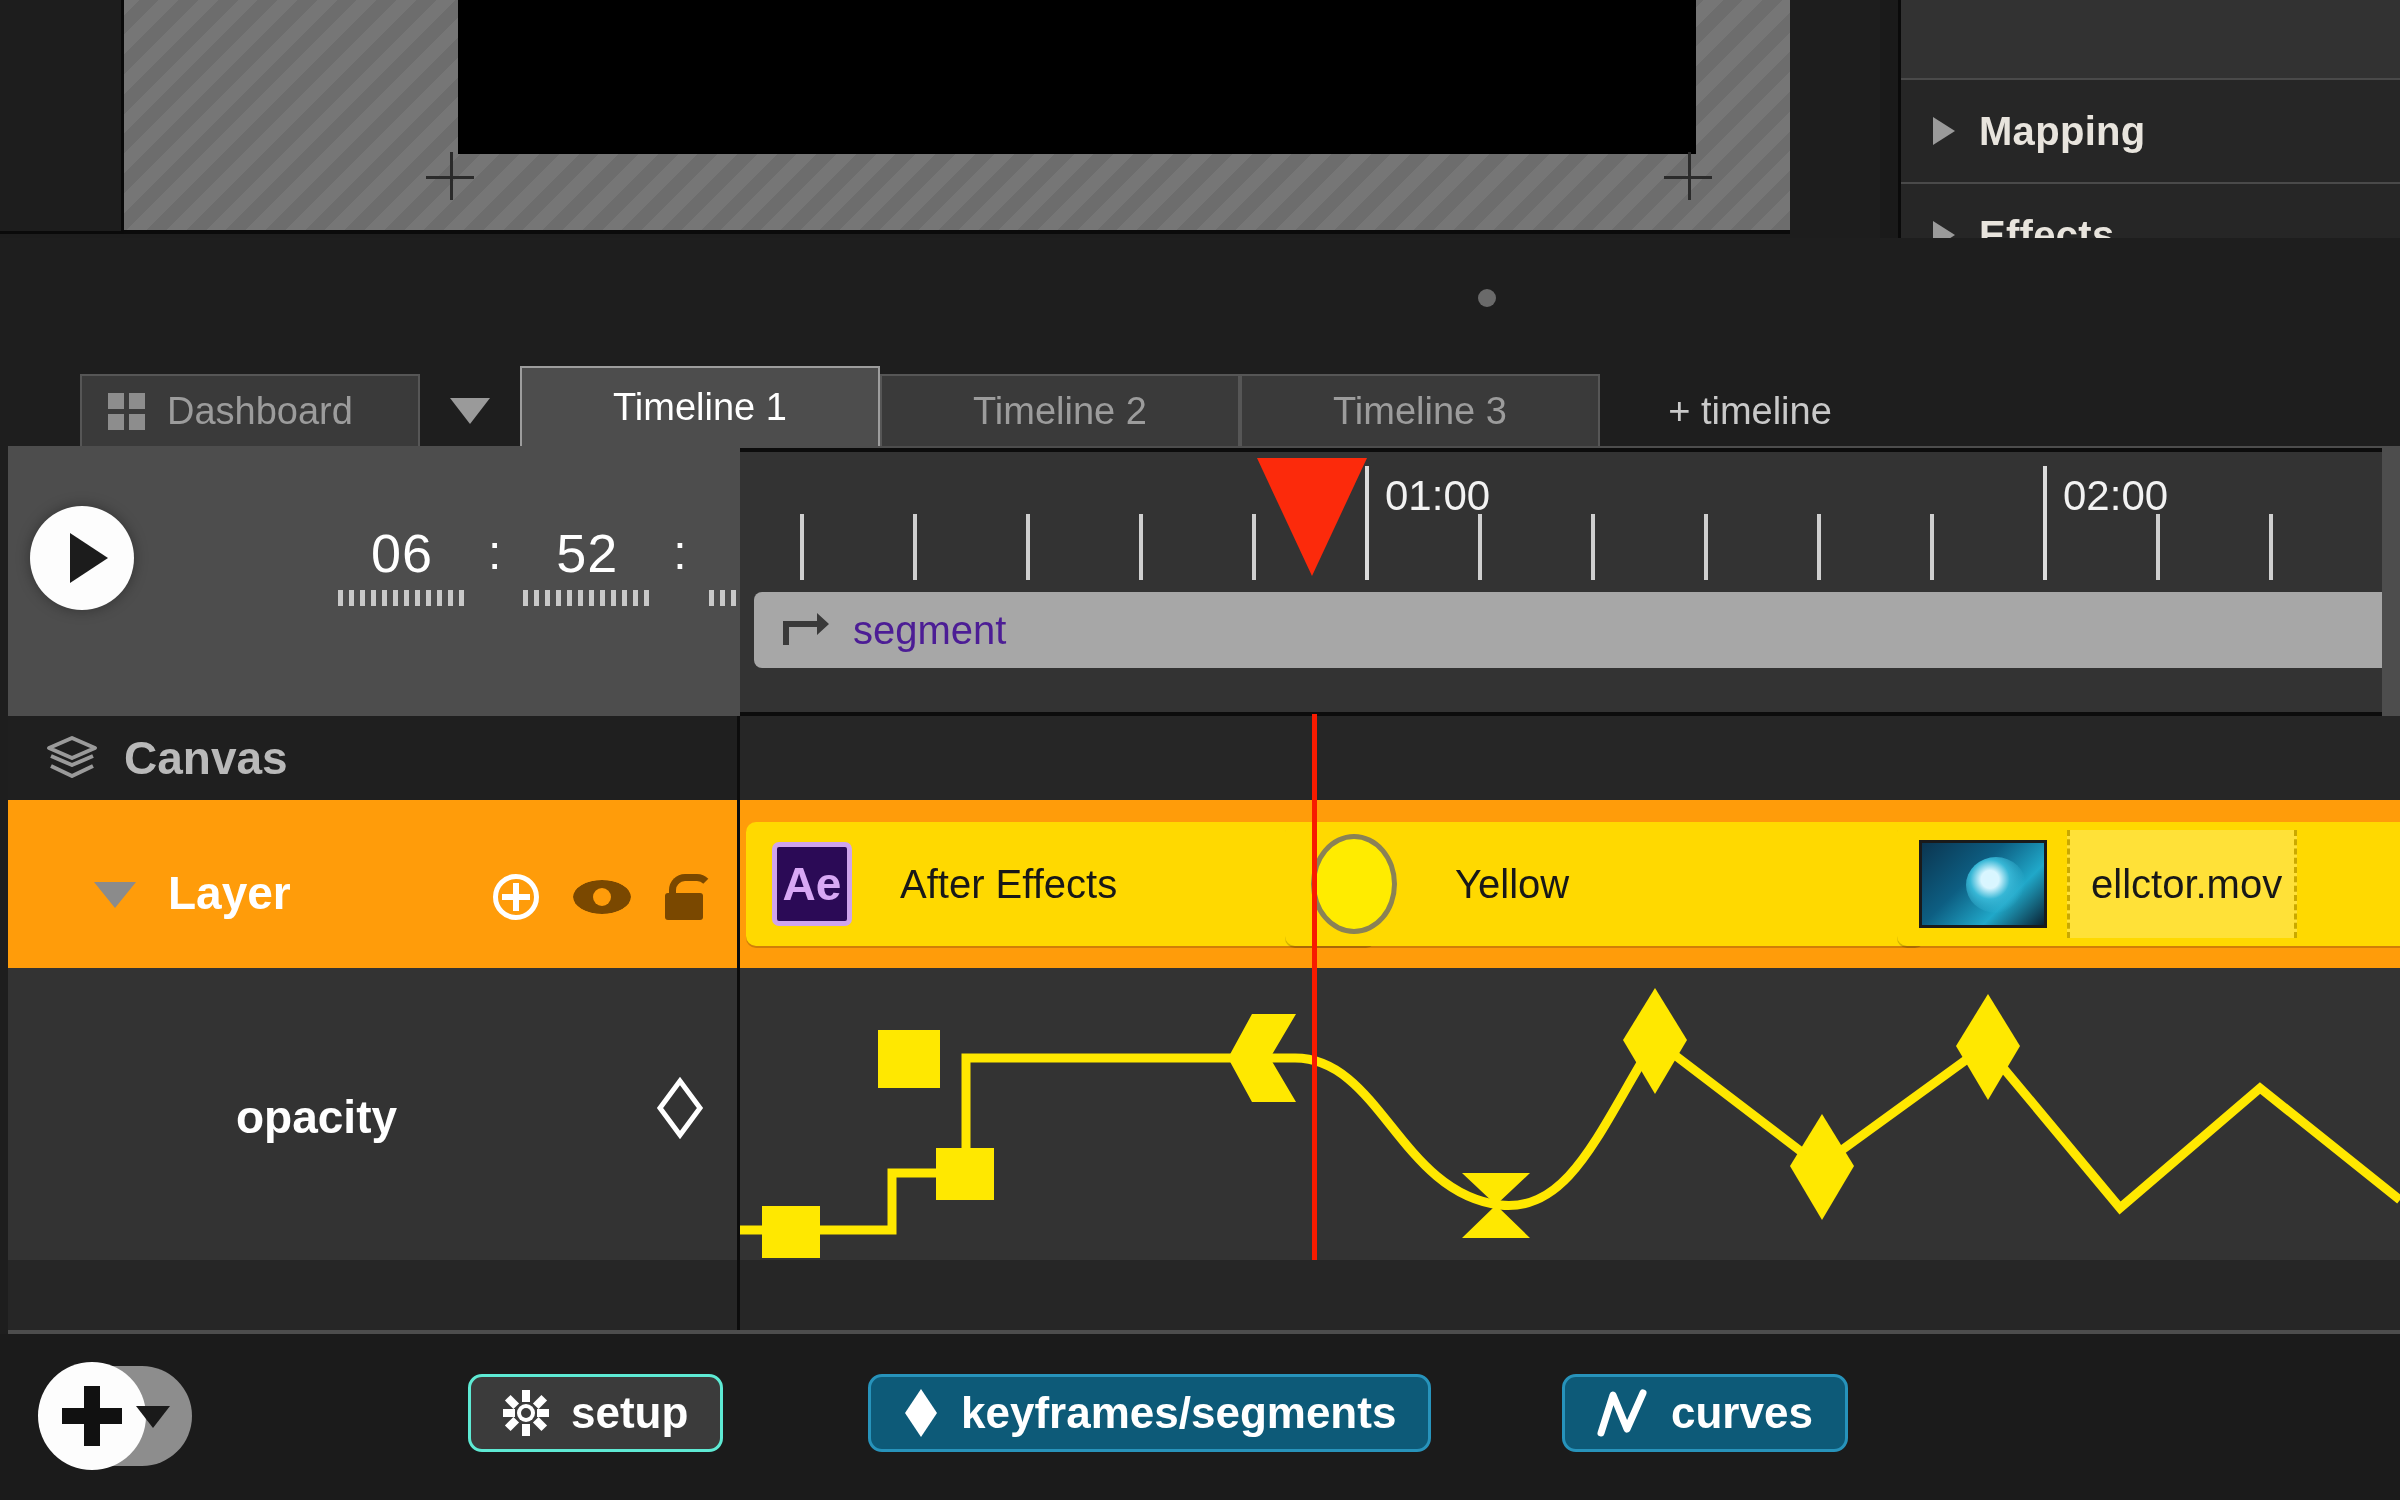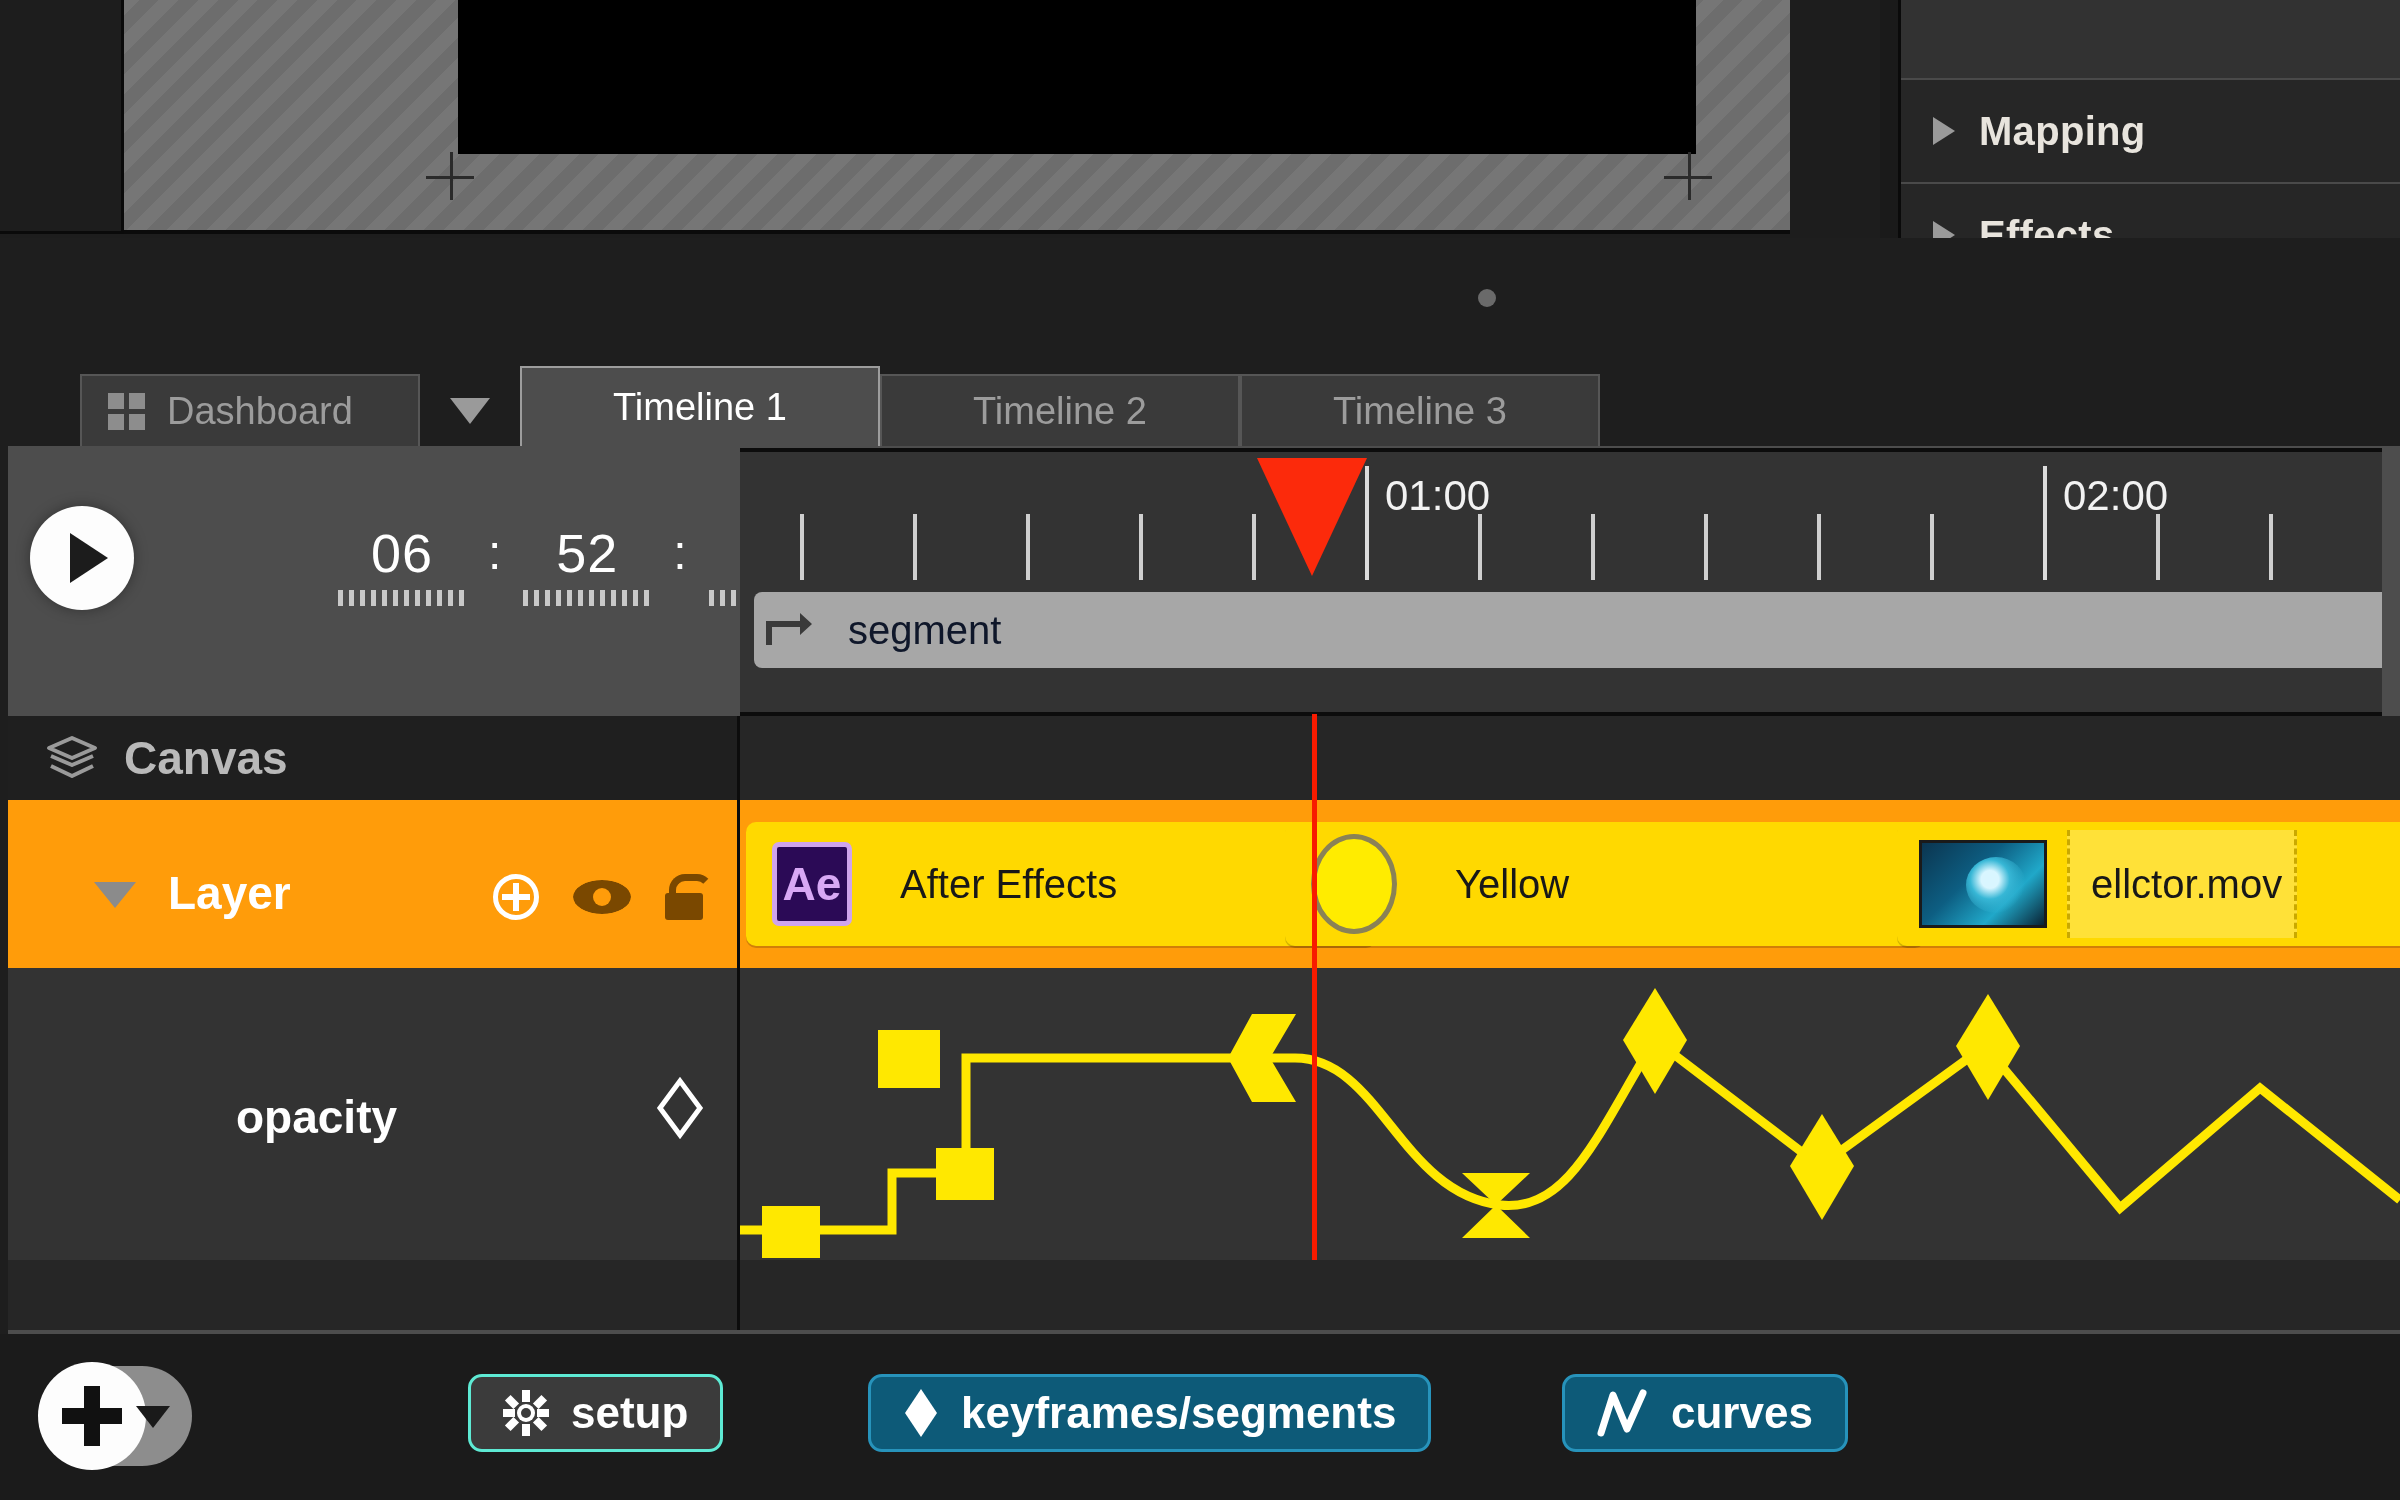--- a/index.html
+++ b/index.html
@@ -75,22 +75,22 @@
   .tc-num { color:#fff; font-size:54px; line-height:58px; letter-spacing:1px; }
   .tc-ticks { margin-top:8px; height:16px; display:block; }
   .tc-sep { color:#fff; font-size:48px; line-height:58px; padding:0 22px; }
 
   .ruler { position:absolute; left:732px; top:2px; right:18px; height:268px; background:#333333; border-top:4px solid #0c0c0c; border-bottom:4px solid #0c0c0c; overflow:hidden; }
   .rule-tick { position:absolute; top:62px; width:4px; height:66px; background:#cfcfcf; }
   .rule-major { position:absolute; top:14px; width:4px; height:114px; background:#dcdcdc; }
   .rule-label { position:absolute; top:20px; color:#f2f2f2; font-size:42px; }
   .segbar {
     position:absolute; left:14px; right:0; top:140px; height:76px;
-    background:#a7a7a7; border-radius:8px 0 0 8px; display:flex; align-items:center; gap:34px; padding-left:6px;
-    color:#0f172a; font-size:40px;
+    background:#a7a7a7; border-radius:8px 0 0 8px; display:flex; align-items:center; gap:22px; padding-left:23px;
+    color:#4c1d95; font-size:40px;
   }
   .loop-ico { width:54px; height:42px; position:relative; }
 
   .playhead-flag { position:absolute; top:6px; width:110px; height:118px; background:#fc2a0b; clip-path:polygon(0 0,100% 0,50% 100%); }
   .playhead-line { position:absolute; width:5px; background:#f81b00; }
 
   
   .row-canvas { position:absolute; left:0; top:270px; width:100%; height:84px; background:#1f1f1f; display:flex; }
   .rc-left { width:732px; height:100%; display:flex; align-items:center; gap:26px; padding-left:38px; border-right:3px solid #0c0c0c;}
   .rc-title { color:#b9b9b9; font-size:46px; font-weight:bold; }
@@ -204,20 +204,23 @@
         <span class="caret-dn"></span>
       </div>
       <div class="tab t active">
         <span>Timeline 1</span>
       </div>
       <div class="tab t">
         <span>Timeline 2</span>
       </div>
       <div class="tab t">
         <span>Timeline 3</span>
+      </div>
+      <div class="tab plus">
+        <span>+ timeline</span>
       </div>
     </div>
   </div>
   <div class="dot-handle"></div>
 
   <div class="tl-panel">
 
     <div class="tl-head">
       <div class="transport">
         <div class="play-btn"></div>

